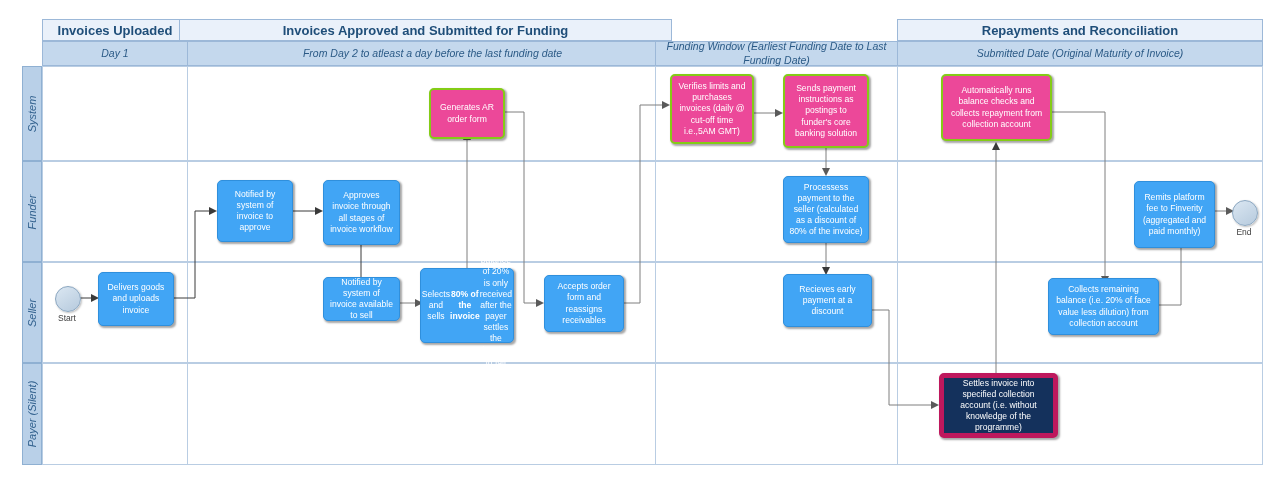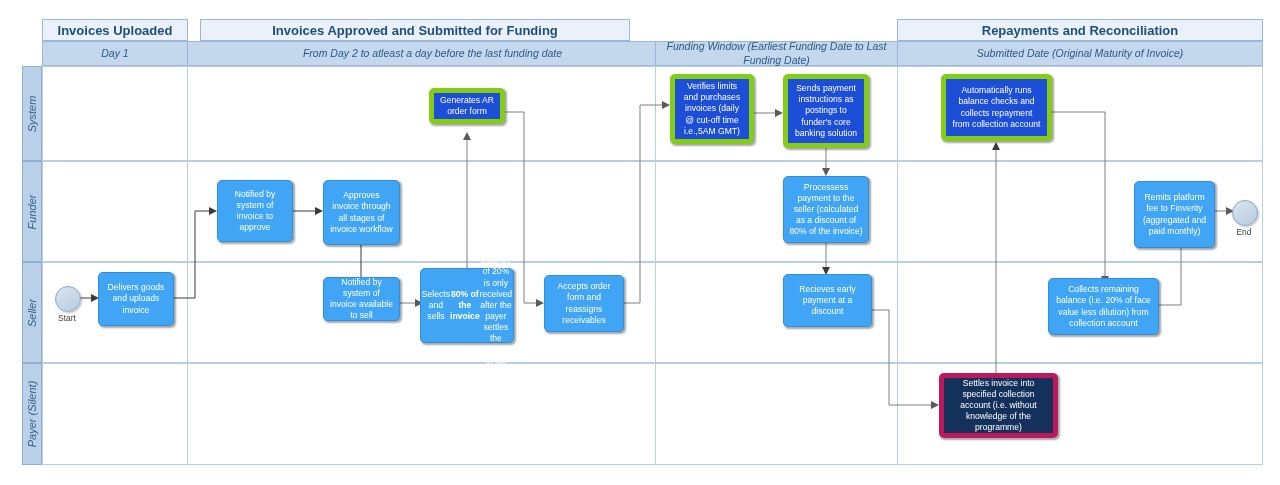--- a/index.html
+++ b/index.html
@@ -19,21 +19,21 @@
   .lane-label span{transform:rotate(-90deg);white-space:nowrap;}
   .lane-cell{position:absolute;box-sizing:border-box;background:#ffffff;
     border:1px solid #b9cde3;}
 
   
   .node{position:absolute;box-sizing:border-box;border-radius:5px;
     display:flex;align-items:center;justify-content:center;text-align:center;
     font-size:8.6px;line-height:1.3;padding:3px 5px;color:#ffffff;
     box-shadow:1.5px 1.5px 2px rgba(0,0,0,.35);}
   .n-light{background:#41a5f5;border:1px solid #2f8fdc;}
-  .n-mid{background:#1d4ed8;border:5px solid #84cc16;}
+  .n-mid{background:#ec4899;border:2px solid #84cc16;}
   .n-dark{background:#14315c;border:5px solid #be185d;}
   .node b{font-weight:bold;}
 
   .terminal{position:absolute;border-radius:50%;
     background:linear-gradient(145deg,#dbe7f2,#b6cadd);border:1px solid #8aa6c0;
     box-shadow:1px 1px 2px rgba(0,0,0,.25);}
   .terminal-label{position:absolute;font-size:8.5px;color:#3d3d3d;text-align:center;}
 
   
   #wires{position:absolute;left:0;top:0;width:1280px;height:485px;pointer-events:none;}
@@ -41,21 +41,21 @@
   #wires path.dark{stroke:#3a3a3a;}
   #wires polygon{fill:#3a3a3a;}
   #wires polygon.grey{fill:#5a5a5a;}
 </style>
 </head>
 <body>
 
 <div id="stage">
 
   <div class="phase-head" style="left:42px;top:19px;width:146px;height:22px;">Invoices Uploaded</div>
-  <div class="phase-head" style="left:200px;top:19px;width:430px;height:22px;">Invoices Approved and Submitted for Funding</div>
+  <div class="phase-head" style="left:179px;top:19px;width:493px;height:22px;">Invoices Approved and Submitted for Funding</div>
   <div class="phase-head" style="left:655px;top:19px;width:243px;height:34px;margin-top:28px;">Invoices Purchased</div>
   <div class="phase-head" style="left:897px;top:19px;width:366px;height:22px;">Repayments and Reconciliation</div>
 
   <div class="phase-sub" style="left:42px;top:41px;width:146px;height:25px;">Day 1</div>
   <div class="phase-sub" style="left:187px;top:41px;width:469px;height:25px;padding-left:28px;">From Day 2 to atleast a day before the last funding date</div>
   <div class="phase-sub" style="left:655px;top:41px;width:243px;height:25px;">Funding Window (Earliest Funding Date to Last Funding Date)</div>
   <div class="phase-sub" style="left:897px;top:41px;width:366px;height:25px;">Submitted Date (Original Maturity of Invoice)</div>
 
   <div class="lane-label" style="left:22px;top:66px;width:20px;height:95px;">
     <span>System</span>
@@ -140,21 +140,21 @@
     <path d="M 1215 211 L 1226 211"></path>
     <polygon class="grey" points="1226,207 1234,211 1226,215"></polygon>
   </svg>
 
   <div class="terminal" style="left:55px;top:286px;width:24px;height:24px;"></div>
   <div class="terminal-label" style="left:47px;top:313px;width:40px;">Start</div>
 
   <div class="terminal" style="left:1232px;top:200px;width:24px;height:24px;"></div>
   <div class="terminal-label" style="left:1224px;top:227px;width:40px;">End</div>
 
-  <div class="node n-mid" style="left:429px;top:88px;width:76px;height:36px;">Generates AR order form</div>
+  <div class="node n-mid" style="left:429px;top:88px;width:76px;height:51px;">Generates AR order form</div>
 
   <div class="node n-mid" style="left:670px;top:74px;width:84px;height:70px;">Verifies limits and purchases invoices (daily @ cut-off time i.e.,5AM GMT)</div>
 
   <div class="node n-mid" style="left:783px;top:74px;width:86px;height:74px;">Sends payment instructions as postings to funder's core banking solution</div>
 
   <div class="node n-mid" style="left:941px;top:74px;width:111px;height:67px;">Automatically runs balance checks and collects repayment from collection account</div>
 
   <div class="node n-light" style="left:217px;top:180px;width:76px;height:62px;">Notified by system of invoice to approve</div>
 
   <div class="node n-light" style="left:323px;top:180px;width:77px;height:65px;">Approves invoice through all stages of invoice workflow</div>

